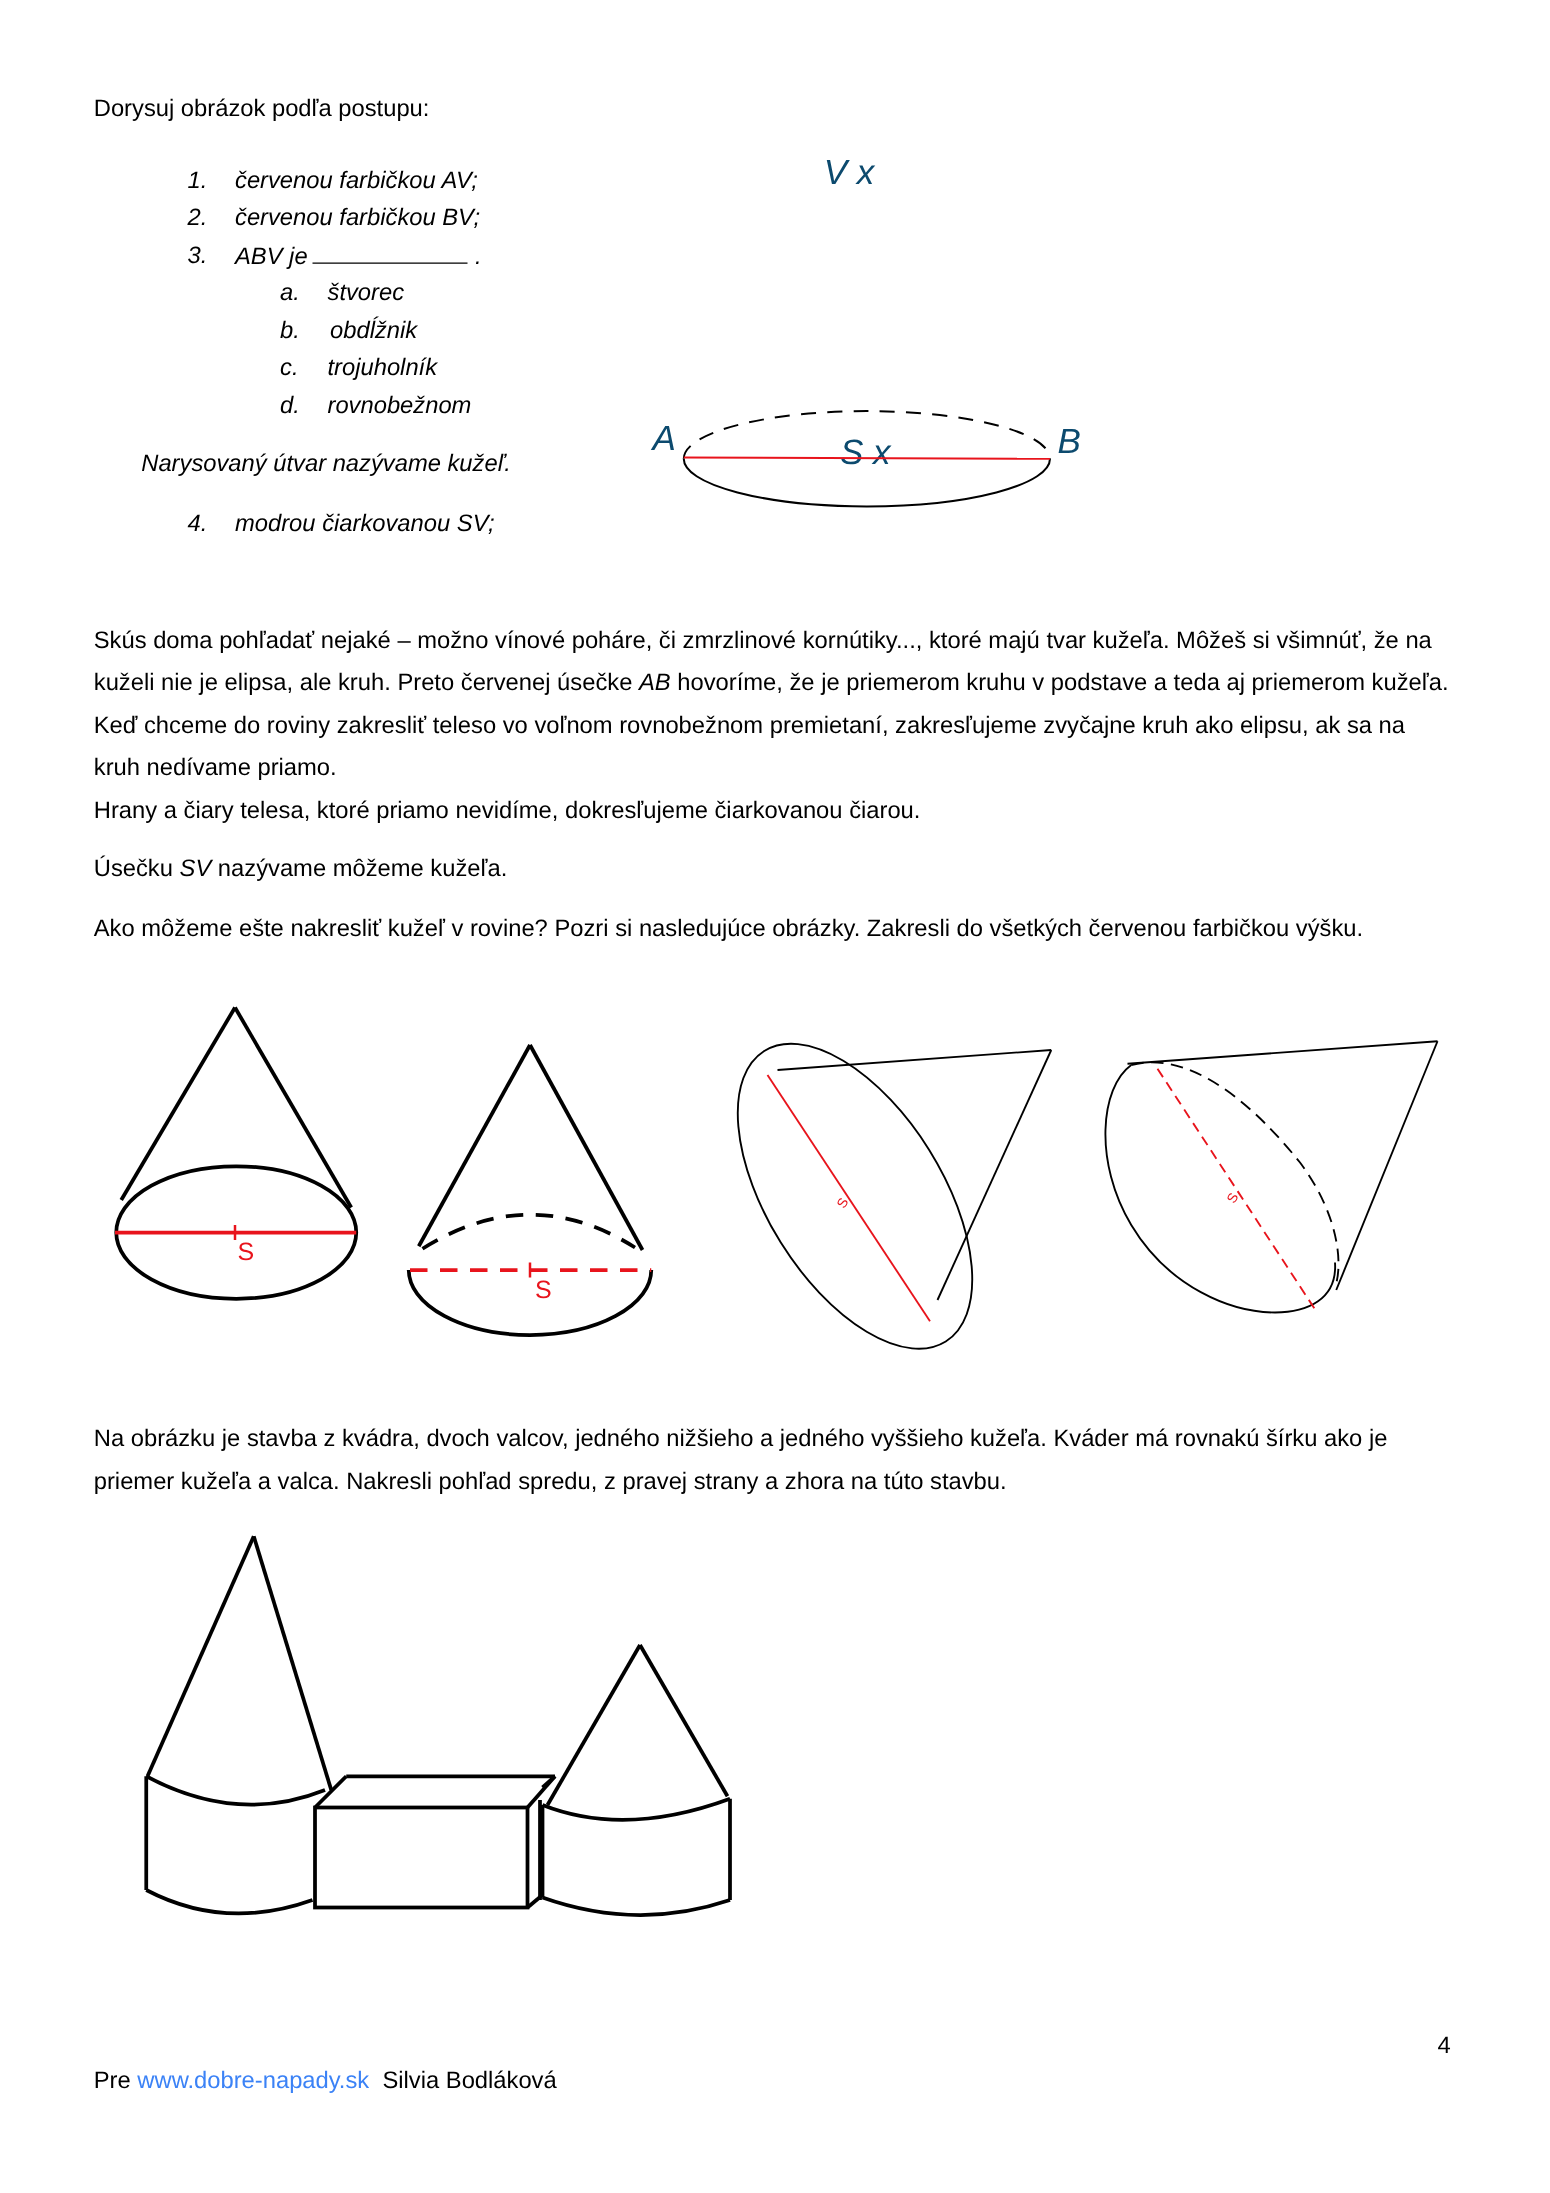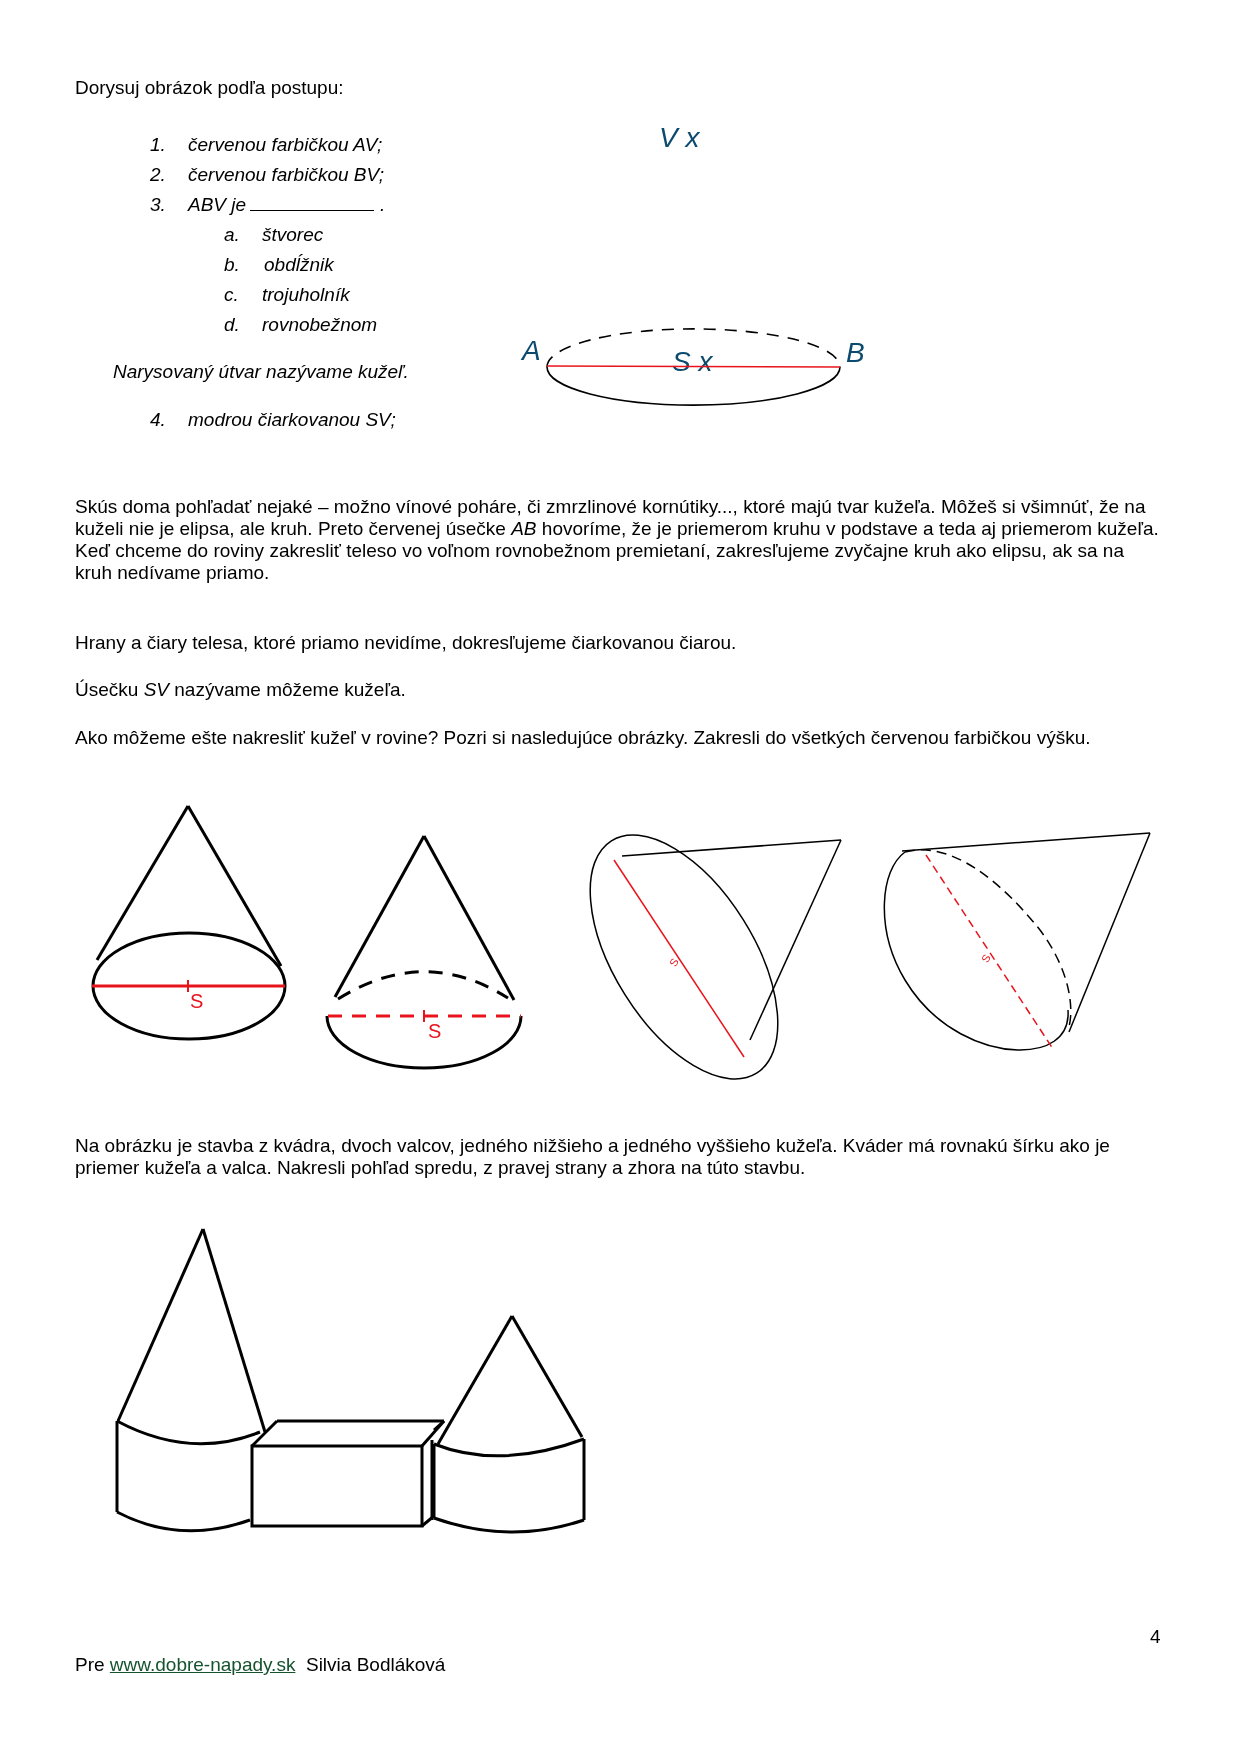--- a/index.html
+++ b/index.html
@@ -1,23 +1,23 @@
 <!DOCTYPE html>
 <html><head>
 <meta charset="utf-8">
 <style>
   html, body { margin: 0; padding: 0; background: #ffffff; }
   body { width: 1240px; height: 1754px; position: relative; overflow: hidden;
          font-family: "Liberation Sans", "DejaVu Sans", sans-serif; color: #000; }
   .t { position: absolute; font-size: 19px; line-height: 30px; white-space: nowrap; }
   .it { font-style: italic; }
-  .para { position: absolute; left: 75px; width: 1090px; font-size: 19px; line-height: 22px; }
+  .para { position: absolute; left: 75px; width: 1090px; font-size: 19px; line-height: 34px; }
   .lbl { position: absolute; font-style: italic; font-size: 28px; color: #0c4a6e; }
   svg { position: absolute; overflow: visible; }
-  a.link { color: #14532d; text-decoration: underline; }
+  a.link { color: #3b82f6; }
   .blank { display: inline-block; width: 124px; border-bottom: 1.5px solid #000; height: 20px; vertical-align: baseline; margin-left: 4px; margin-right: 6px; }
 </style>
 </head>
 <body>
 
 <div class="t" style="left:75px; top:73px;">Dorysuj obrázok podľa postupu:</div>
 
 <div class="t it" style="left:150px; top:130px;">
   <span>1.</span>
   <span style="position:absolute; left:38px;">červenou farbičkou AV;</span>

